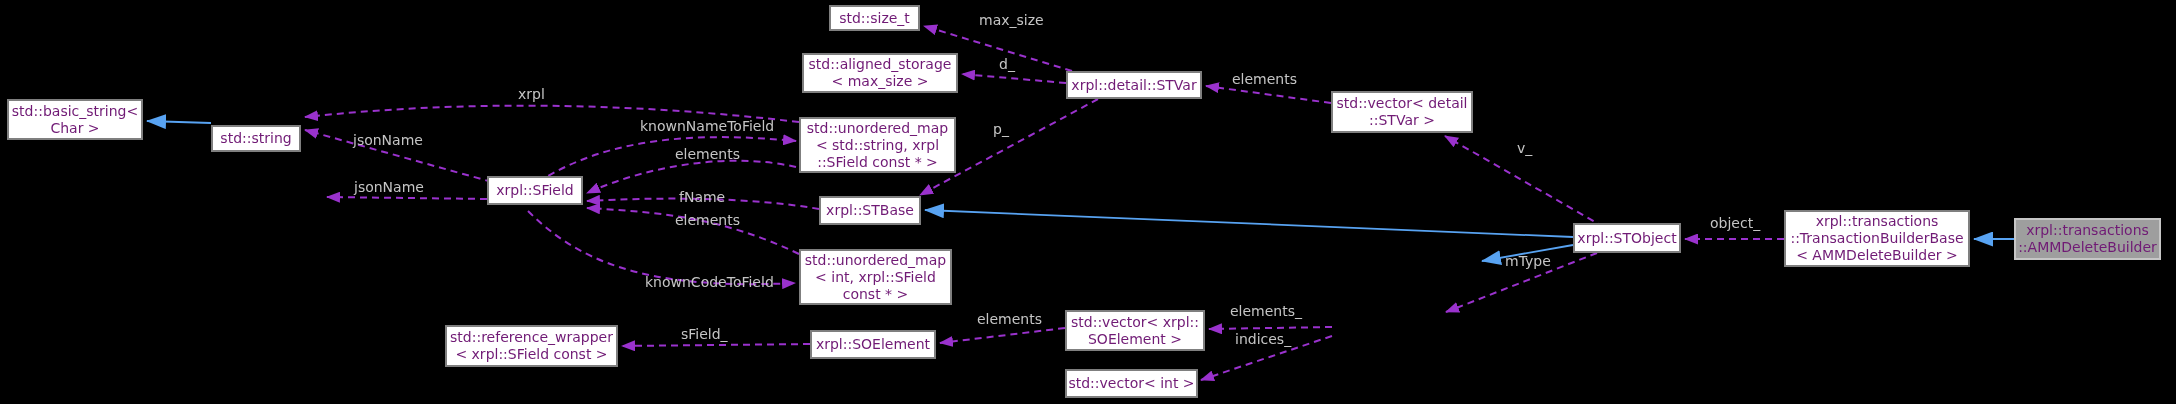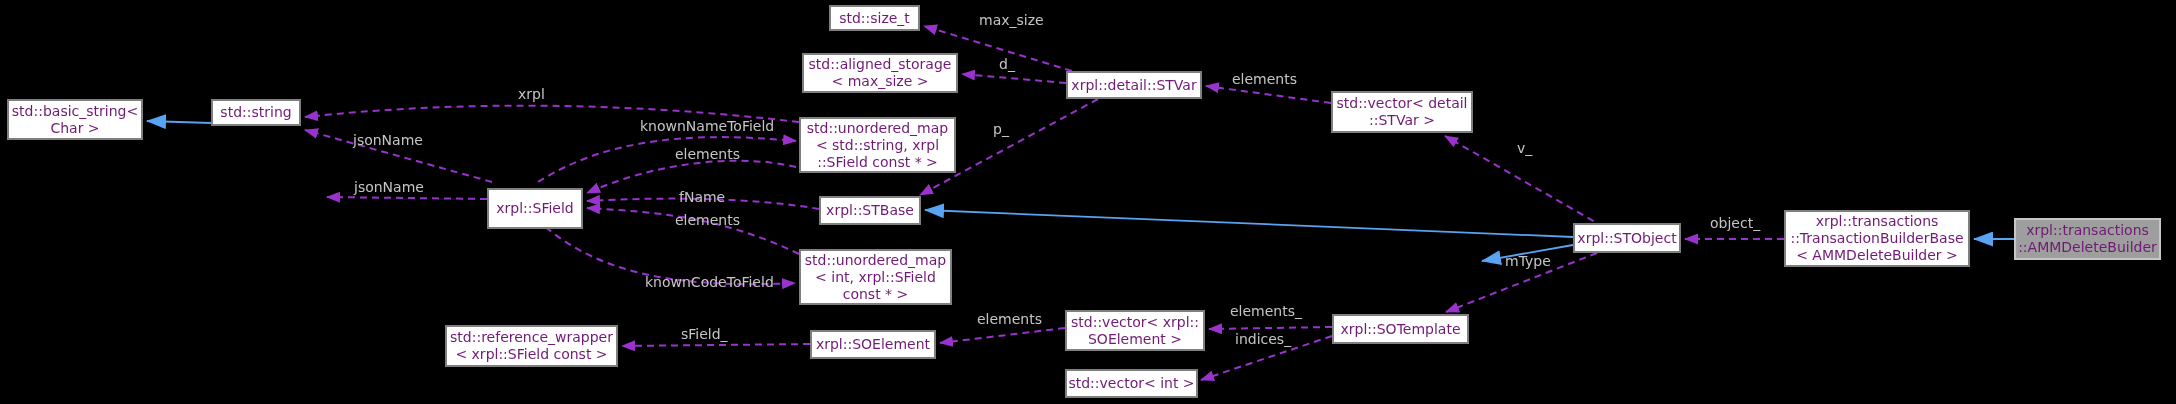--- a/index.html
+++ b/index.html
@@ -72,24 +72,24 @@
     <div>xrpl::detail::STVar</div>
   </div>
   <div class="node" style="left:1331px;top:91px;width:142px;height:42px">
     <div>std::vector&lt; detail</div>
     <div>::STVar &gt;</div>
   </div>
   <div class="node" style="left:7px;top:99px;width:136px;height:41px">
     <div>std::basic_string&lt;</div>
     <div>Char &gt;</div>
   </div>
-  <div class="node" style="left:211px;top:99px;width:90px;height:27px">
+  <div class="node" style="left:211px;top:125px;width:90px;height:27px">
     <div>std::string</div>
   </div>
-  <div class="node" style="left:487px;top:188px;width:96px;height:41px">
+  <div class="node" style="left:487px;top:176px;width:96px;height:29px">
     <div>xrpl::SField</div>
   </div>
   <div class="node" style="left:799px;top:117px;width:157px;height:56px">
     <div>std::unordered_map</div>
     <div>&lt; std::string, xrpl</div>
     <div>::SField const * &gt;</div>
   </div>
   <div class="node" style="left:819px;top:196px;width:102px;height:29px">
     <div>xrpl::STBase</div>
   </div>
@@ -101,23 +101,20 @@
   <div class="node" style="left:445px;top:325px;width:173px;height:42px">
     <div>std::reference_wrapper</div>
     <div>&lt; xrpl::SField const &gt;</div>
   </div>
   <div class="node" style="left:810px;top:330px;width:126px;height:29px">
     <div>xrpl::SOElement</div>
   </div>
   <div class="node" style="left:1065px;top:310px;width:140px;height:41px">
     <div>std::vector&lt; xrpl::</div>
     <div>SOElement &gt;</div>
-  </div>
-  <div class="node" style="left:1332px;top:314px;width:137px;height:30px">
-    <div>xrpl::SOTemplate</div>
   </div>
   <div class="node" style="left:1065px;top:369px;width:133px;height:29px">
     <div>std::vector&lt; int &gt;</div>
   </div>
   <div class="node" style="left:1573px;top:223px;width:108px;height:30px">
     <div>xrpl::STObject</div>
   </div>
   <div class="node" style="left:1784px;top:210px;width:186px;height:57px">
     <div>xrpl::transactions</div>
     <div>::TransactionBuilderBase</div>

